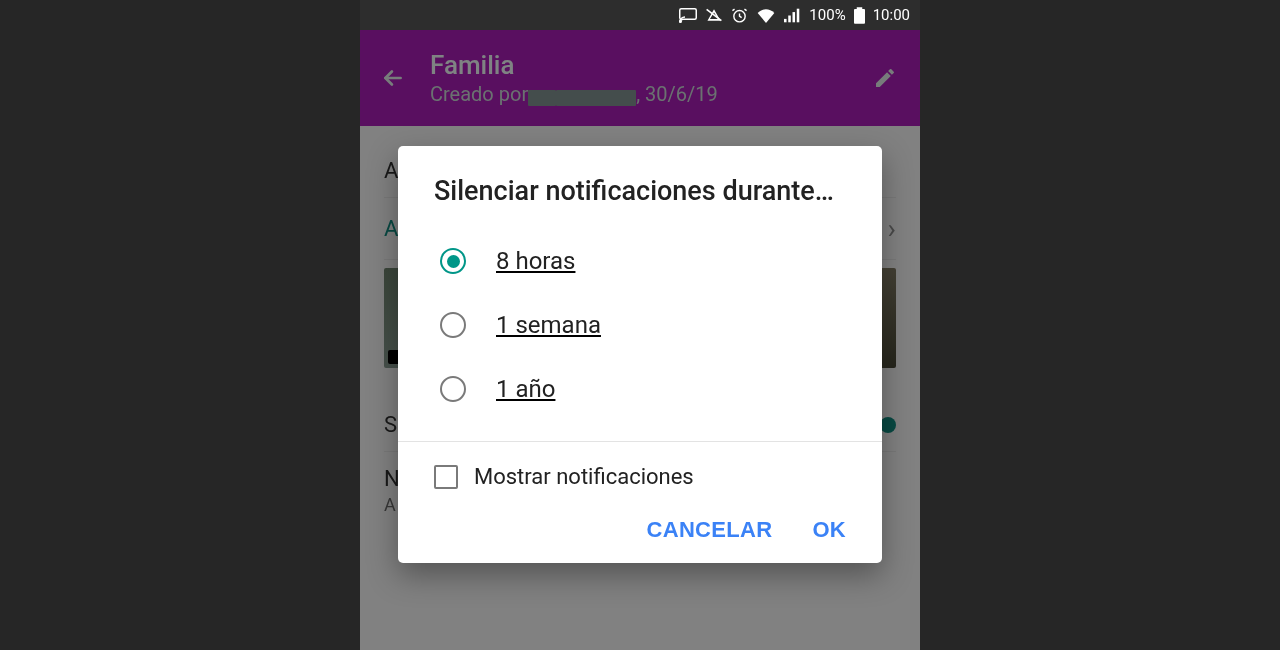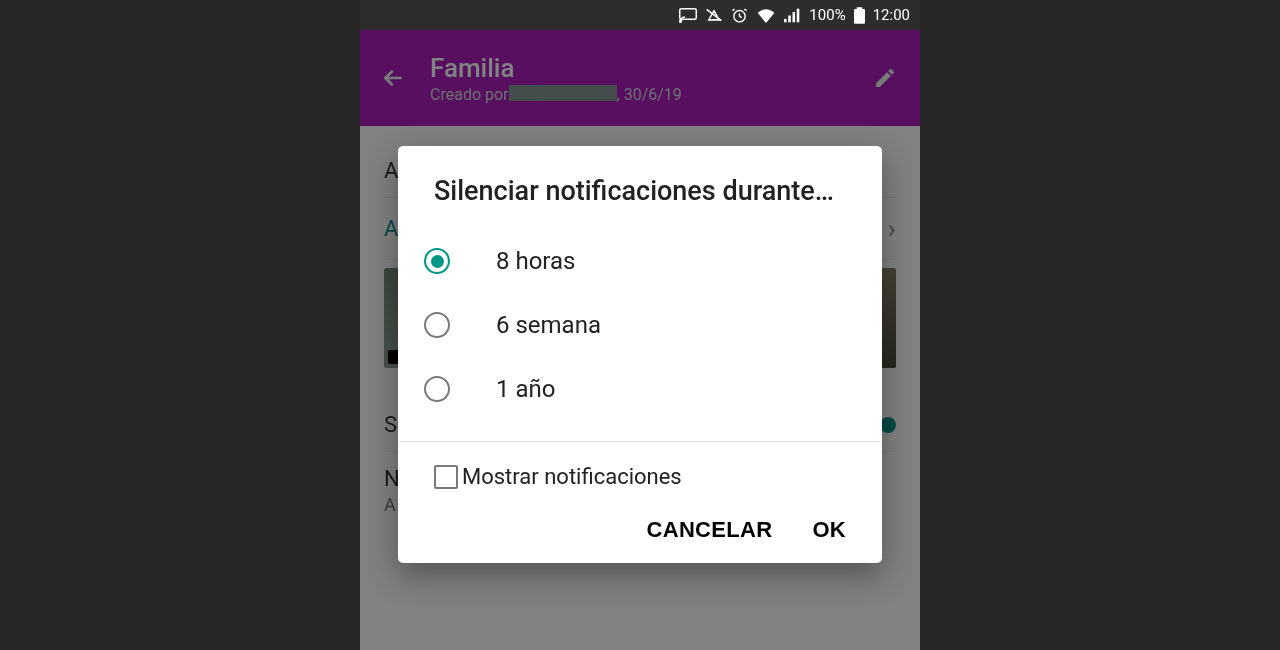--- a/index.html
+++ b/index.html
@@ -35,21 +35,21 @@
     background: #a21caf;
     display: flex;
     align-items: center;
     padding: 0 18px;
     color: #d9e2e1;
     position: relative;
   }
   .appbar .back { width: 30px; height: 30px; display:flex; align-items:center; justify-content:center; }
   .appbar .titles { margin-left: 22px; flex:1; }
   .appbar .title { font-size: 26px; font-weight: 500; color: #e7efee; }
-  .appbar .subtitle { font-size: 16px; color: #c2cfcd; margin-top:2px; display:flex; align-items:flex-start; }
+  .appbar .subtitle { font-size: 20px; color: #c2cfcd; margin-top:2px; display:flex; align-items:flex-end; }
   .appbar .edit { width:34px; height:34px; display:flex; align-items:center; justify-content:center; }
   .redact { background:#7c8c8a; display:inline-block; height:16px; border-radius:1px; }
   .redact.a{ width:28px; } .redact.b{ width:80px; }
 
   
   .bgcontent { padding: 18px 24px; color:#333; font-size:22px; }
   .bgcontent .row { padding: 14px 0; border-bottom:1px solid #ddd; }
   .bgcontent .letterA { font-size:22px; color:#2f2f2f; }
   .media-strip { display:flex; align-items:center; gap:8px; margin-top:8px; }
   .thumb { width:100px; height:100px; background:linear-gradient(135deg,#6b7f6a,#9aa); border-radius:2px; position:relative;}
@@ -80,55 +80,56 @@
   .dialog-title {
     padding: 28px 36px 10px 36px;
     font-size: 27px;
     font-weight: 500;
     color:#222;
     line-height:1.3;
   }
   .options { padding: 10px 0 20px 0; }
   .option {
     display:flex; align-items:center;
-    padding: 18px 26px;
-    gap: 46px;
+    padding: 18px 42px;
+    gap: 30px;
     cursor:pointer;
+    text-decoration:underline;
   }
   .radio {
     width:26px; height:26px; border-radius:50%;
     border:2.5px solid #7a7a7a;
     display:flex; align-items:center; justify-content:center;
     flex-shrink:0;
   }
   .radio.selected { border-color:#009688; }
   .radio.selected::after {
     content:""; width:13px; height:13px; border-radius:50%; background:#009688;
   }
   .option-label { font-size:24px; color:#222; }
 
   .divider { height:1px; background:#e3e3e3; margin: 0; }
 
   .check-row {
-    display:flex; align-items:center; gap:4px;
+    display:flex; align-items:center; gap:16px;
     padding: 22px 36px 8px 36px;
   }
   .checkbox {
     width:24px; height:24px; border:2.5px solid #7a7a7a; border-radius:2px;
     flex-shrink:0;
   }
   .check-label { font-size:22px; color:#222; }
 
   .actions {
     display:flex; justify-content:flex-end; gap:40px;
     padding: 20px 36px 8px 36px;
   }
   .action-btn {
     background:none; border:none;
-    color:#000000; font-size:22px; font-weight:600; letter-spacing:0.3px;
+    color:#3b82f6; font-size:22px; font-weight:600; letter-spacing:0.3px;
     cursor:pointer;
     text-transform:uppercase;
   }
 </style>
 </head>
 <body>
 
 <div class="phone">
 
   <div class="statusbar">
@@ -166,21 +167,21 @@
           <rect x="15" y="0" width="3" height="16"></rect>
       </svg>
     </span>
     <span>100%</span>
     <span class="sb-icon">
       <svg width="11" height="17" viewBox="0 0 12 18" fill="#fff">
         <rect x="0" y="2" width="12" height="16" rx="1"></rect>
           <rect x="3" y="0" width="6" height="2"></rect>
       </svg>
     </span>
-    <span>12:00</span>
+    <span>10:00</span>
   </div>
 
   <div class="appbar">
     <div class="back">
       <svg width="26" height="26" viewBox="0 0 24 24" fill="none" stroke="#d9e2e1" stroke-width="2.5" stroke-linecap="round" stroke-linejoin="round">
         <path d="M19 12H5"></path>
           <path d="M11 18l-6-6 6-6"></path>
       </svg>
     </div>
     <div class="titles">
@@ -225,21 +226,21 @@
   <div class="dialog">
     <div class="dialog-title">Silenciar notificaciones durante…</div>
 
     <div class="options">
       <div class="option">
         <span class="radio selected"></span>
         <span class="option-label">8 horas</span>
       </div>
       <div class="option">
         <span class="radio"></span>
-        <span class="option-label">6 semana</span>
+        <span class="option-label">1 semana</span>
       </div>
       <div class="option">
         <span class="radio"></span>
         <span class="option-label">1 año</span>
       </div>
     </div>
 
     <div class="divider"></div>
 
     <div class="check-row">

